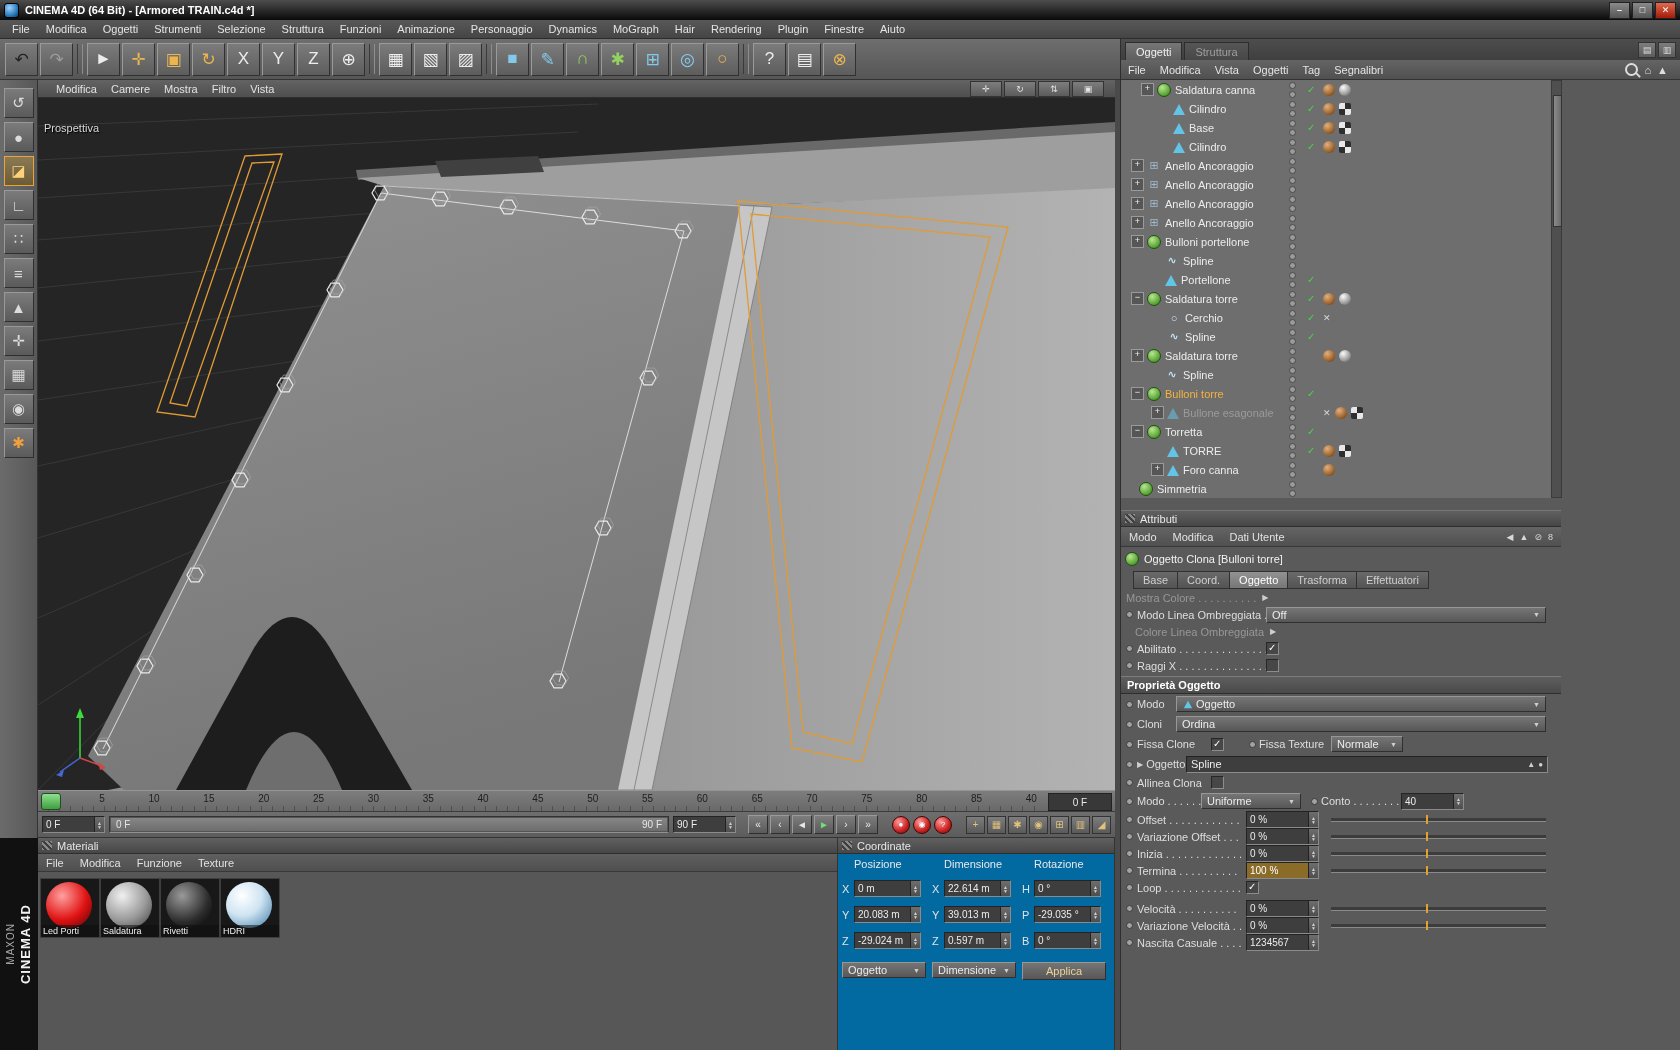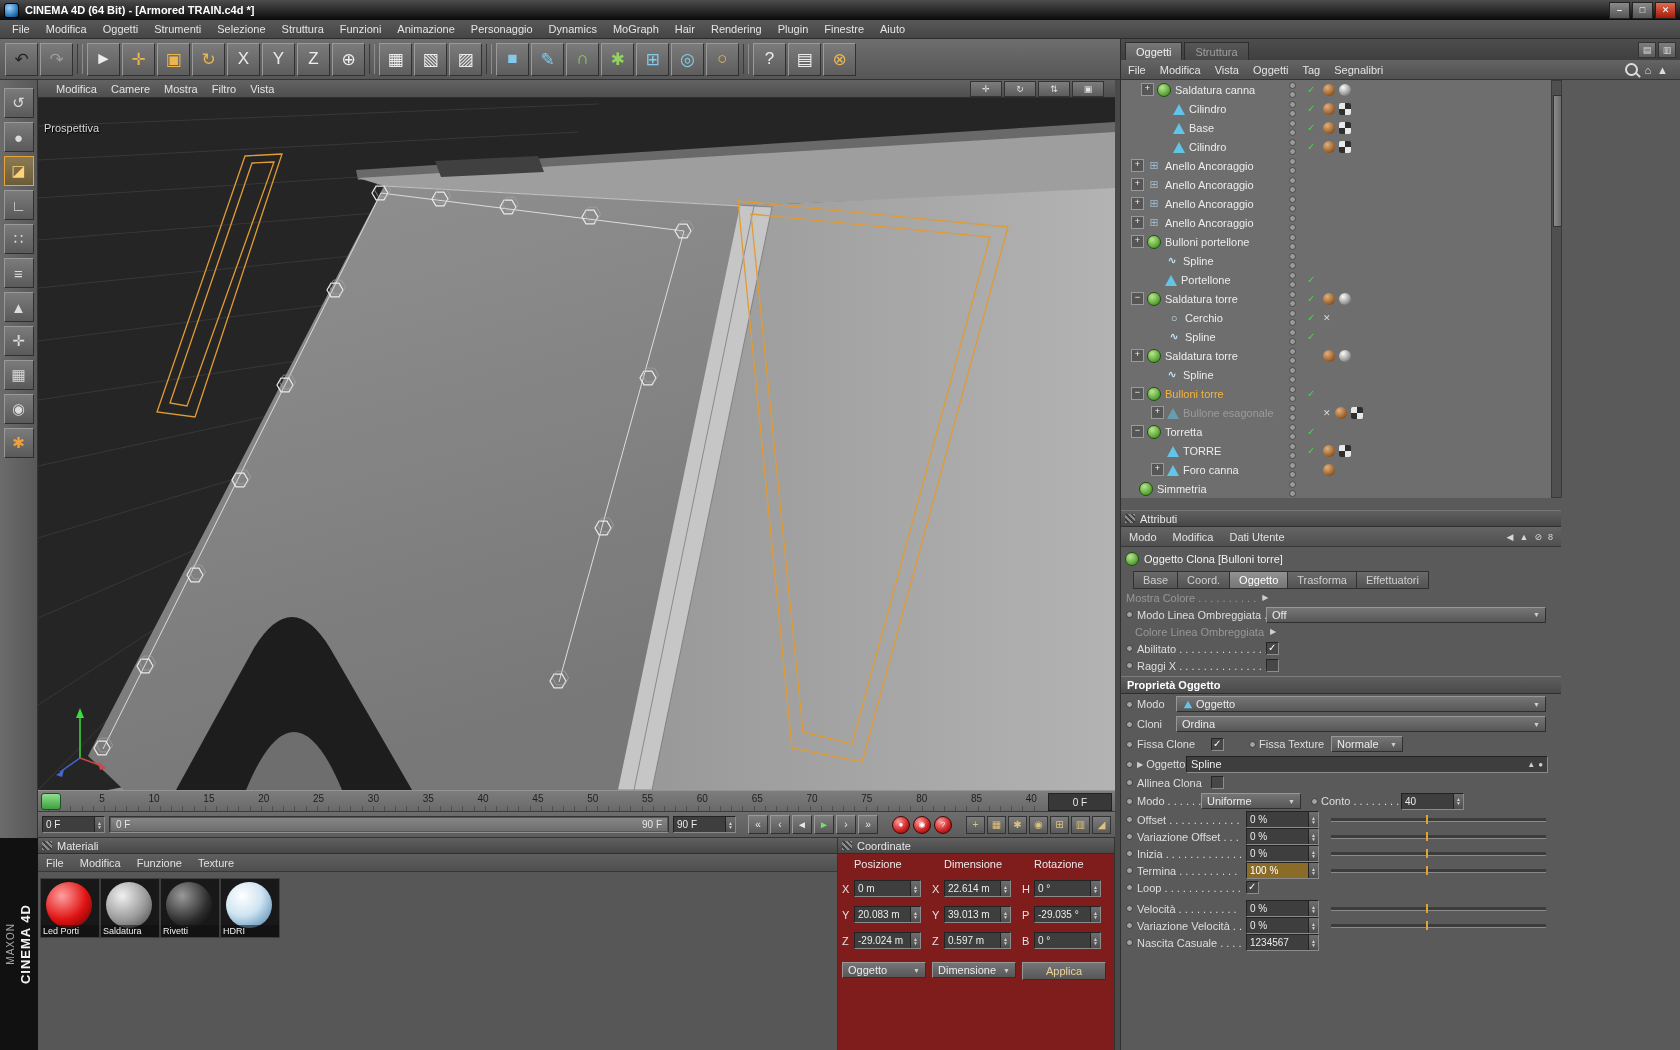--- a/index.html
+++ b/index.html
@@ -86,21 +86,21 @@
   .materials{left:38px;top:838px;width:800px;height:212px;background:#575757;border-right:1px solid #333;box-sizing:border-box}
   .mtiles{display:flex;padding:4px 2px}
   .mtile{width:58px;height:58px;background:#181818;border:1px solid #3e3e3e;margin:2px 0;position:relative}
   .msphere{position:absolute;left:5px;top:3px;width:46px;height:46px;border-radius:50%}
   .sp-led{background:radial-gradient(circle at 35% 30%,#ffa0a0,#e01212 55%,#4c0404)}
   .sp-sal{background:radial-gradient(circle at 35% 30%,#f0f0f0,#9a9a9a 55%,#3c3c3c)}
   .sp-riv{background:radial-gradient(circle at 35% 30%,#9a9a9a,#2c2c2c 60%,#000)}
   .sp-hdr{background:radial-gradient(circle at 35% 30%,#ffffff,#cfe4f2 45%,#7fa9c9 75%,#3a5f7e)}
   .mlbl{position:absolute;left:0;right:0;bottom:0;background:rgba(15,15,15,.55);color:#efefef;font-size:9px;
         padding:1px 2px;white-space:nowrap;overflow:hidden}
-  .coords{left:838px;top:838px;width:277px;height:212px;background:#7f1d1d;border-right:1px solid #333;box-sizing:border-box}
+  .coords{left:838px;top:838px;width:277px;height:212px;background:#0369a1;border-right:1px solid #333;box-sizing:border-box}
   .cgrid{display:flex;padding:2px 4px;gap:6px}
   .ccol{display:flex;flex-direction:column;gap:9px}
   .chead{color:#e8e8e8;padding:2px 0 1px 12px}
   .crow{display:flex;align-items:center;gap:3px}
   .crow b{width:9px;font-weight:normal;color:#e2e2e2}
   .crow .nf{width:62px}
   .dd{height:16px;background:linear-gradient(#757575,#575757);border:1px solid #2f2f2f;border-top-color:#979797;
       border-left-color:#979797;color:#ececec;display:flex;align-items:center;padding:0 5px;position:relative;box-sizing:border-box}
   .dd::after{content:"▼";font-size:7px;color:#cfcfcf;margin-left:auto;padding-left:6px}
   .pushbtn{height:16px;background:linear-gradient(#757575,#575757);border:1px solid;border-color:#979797 #2f2f2f #2f2f2f #979797;

